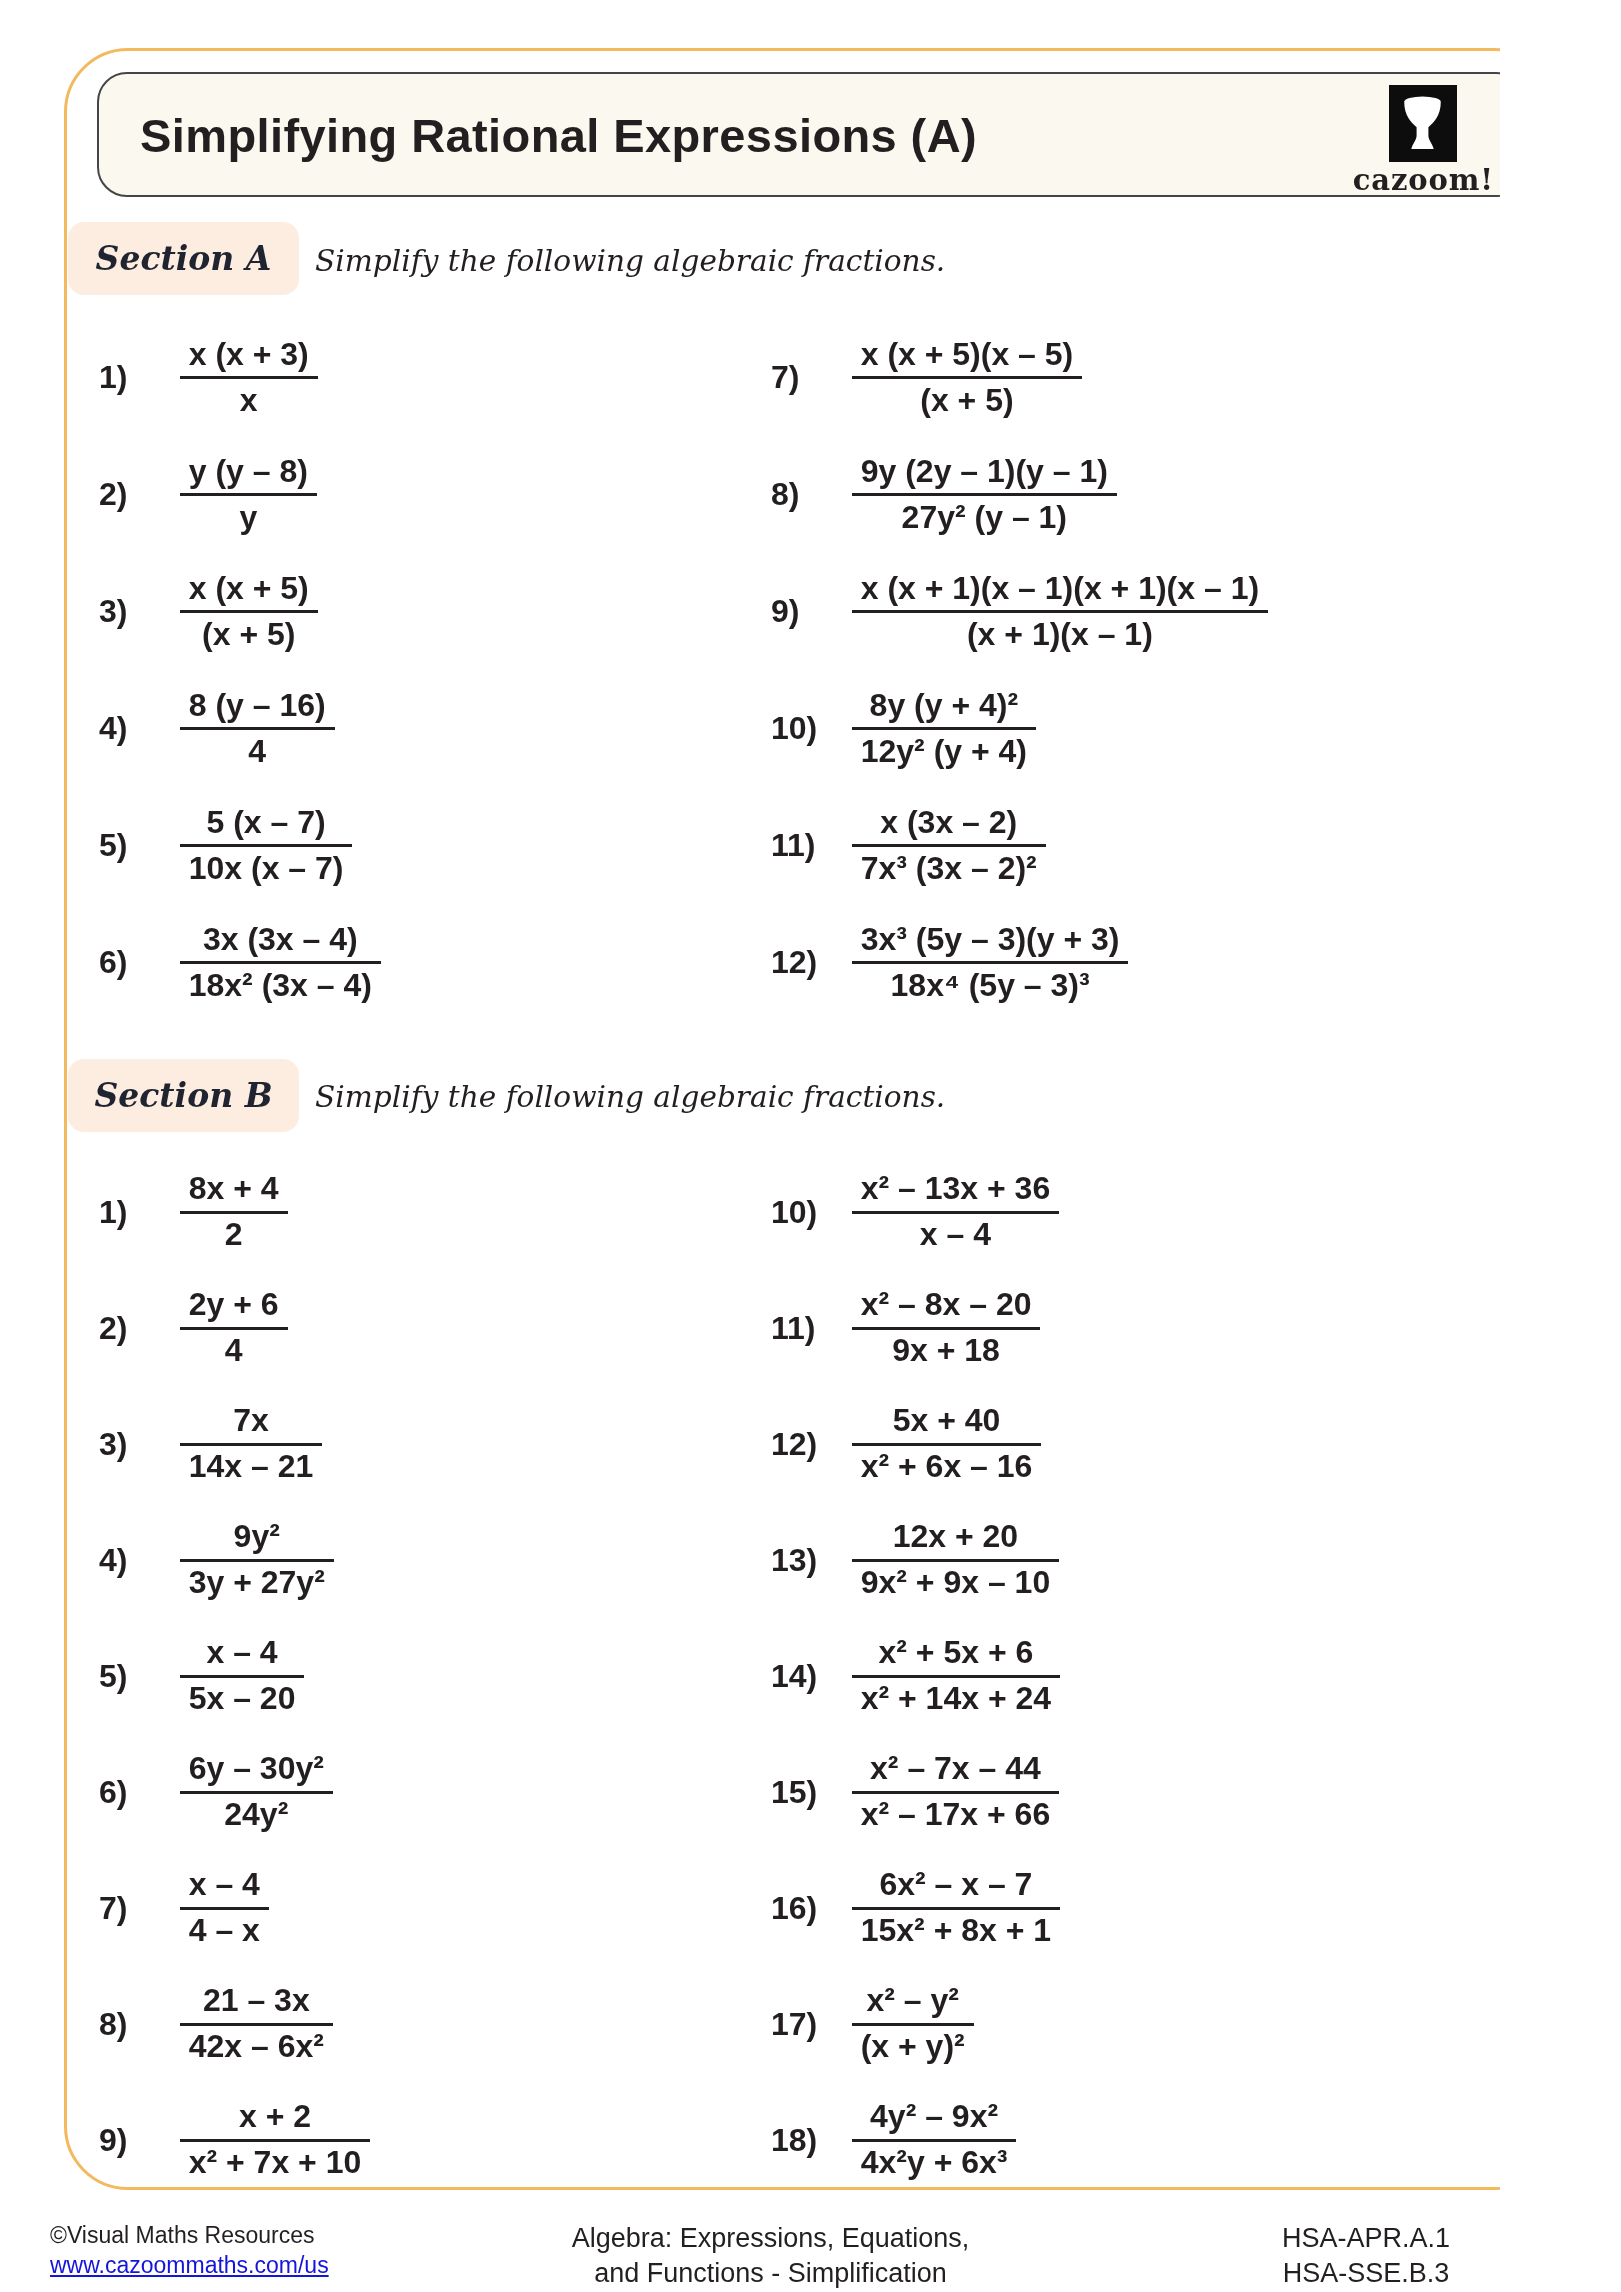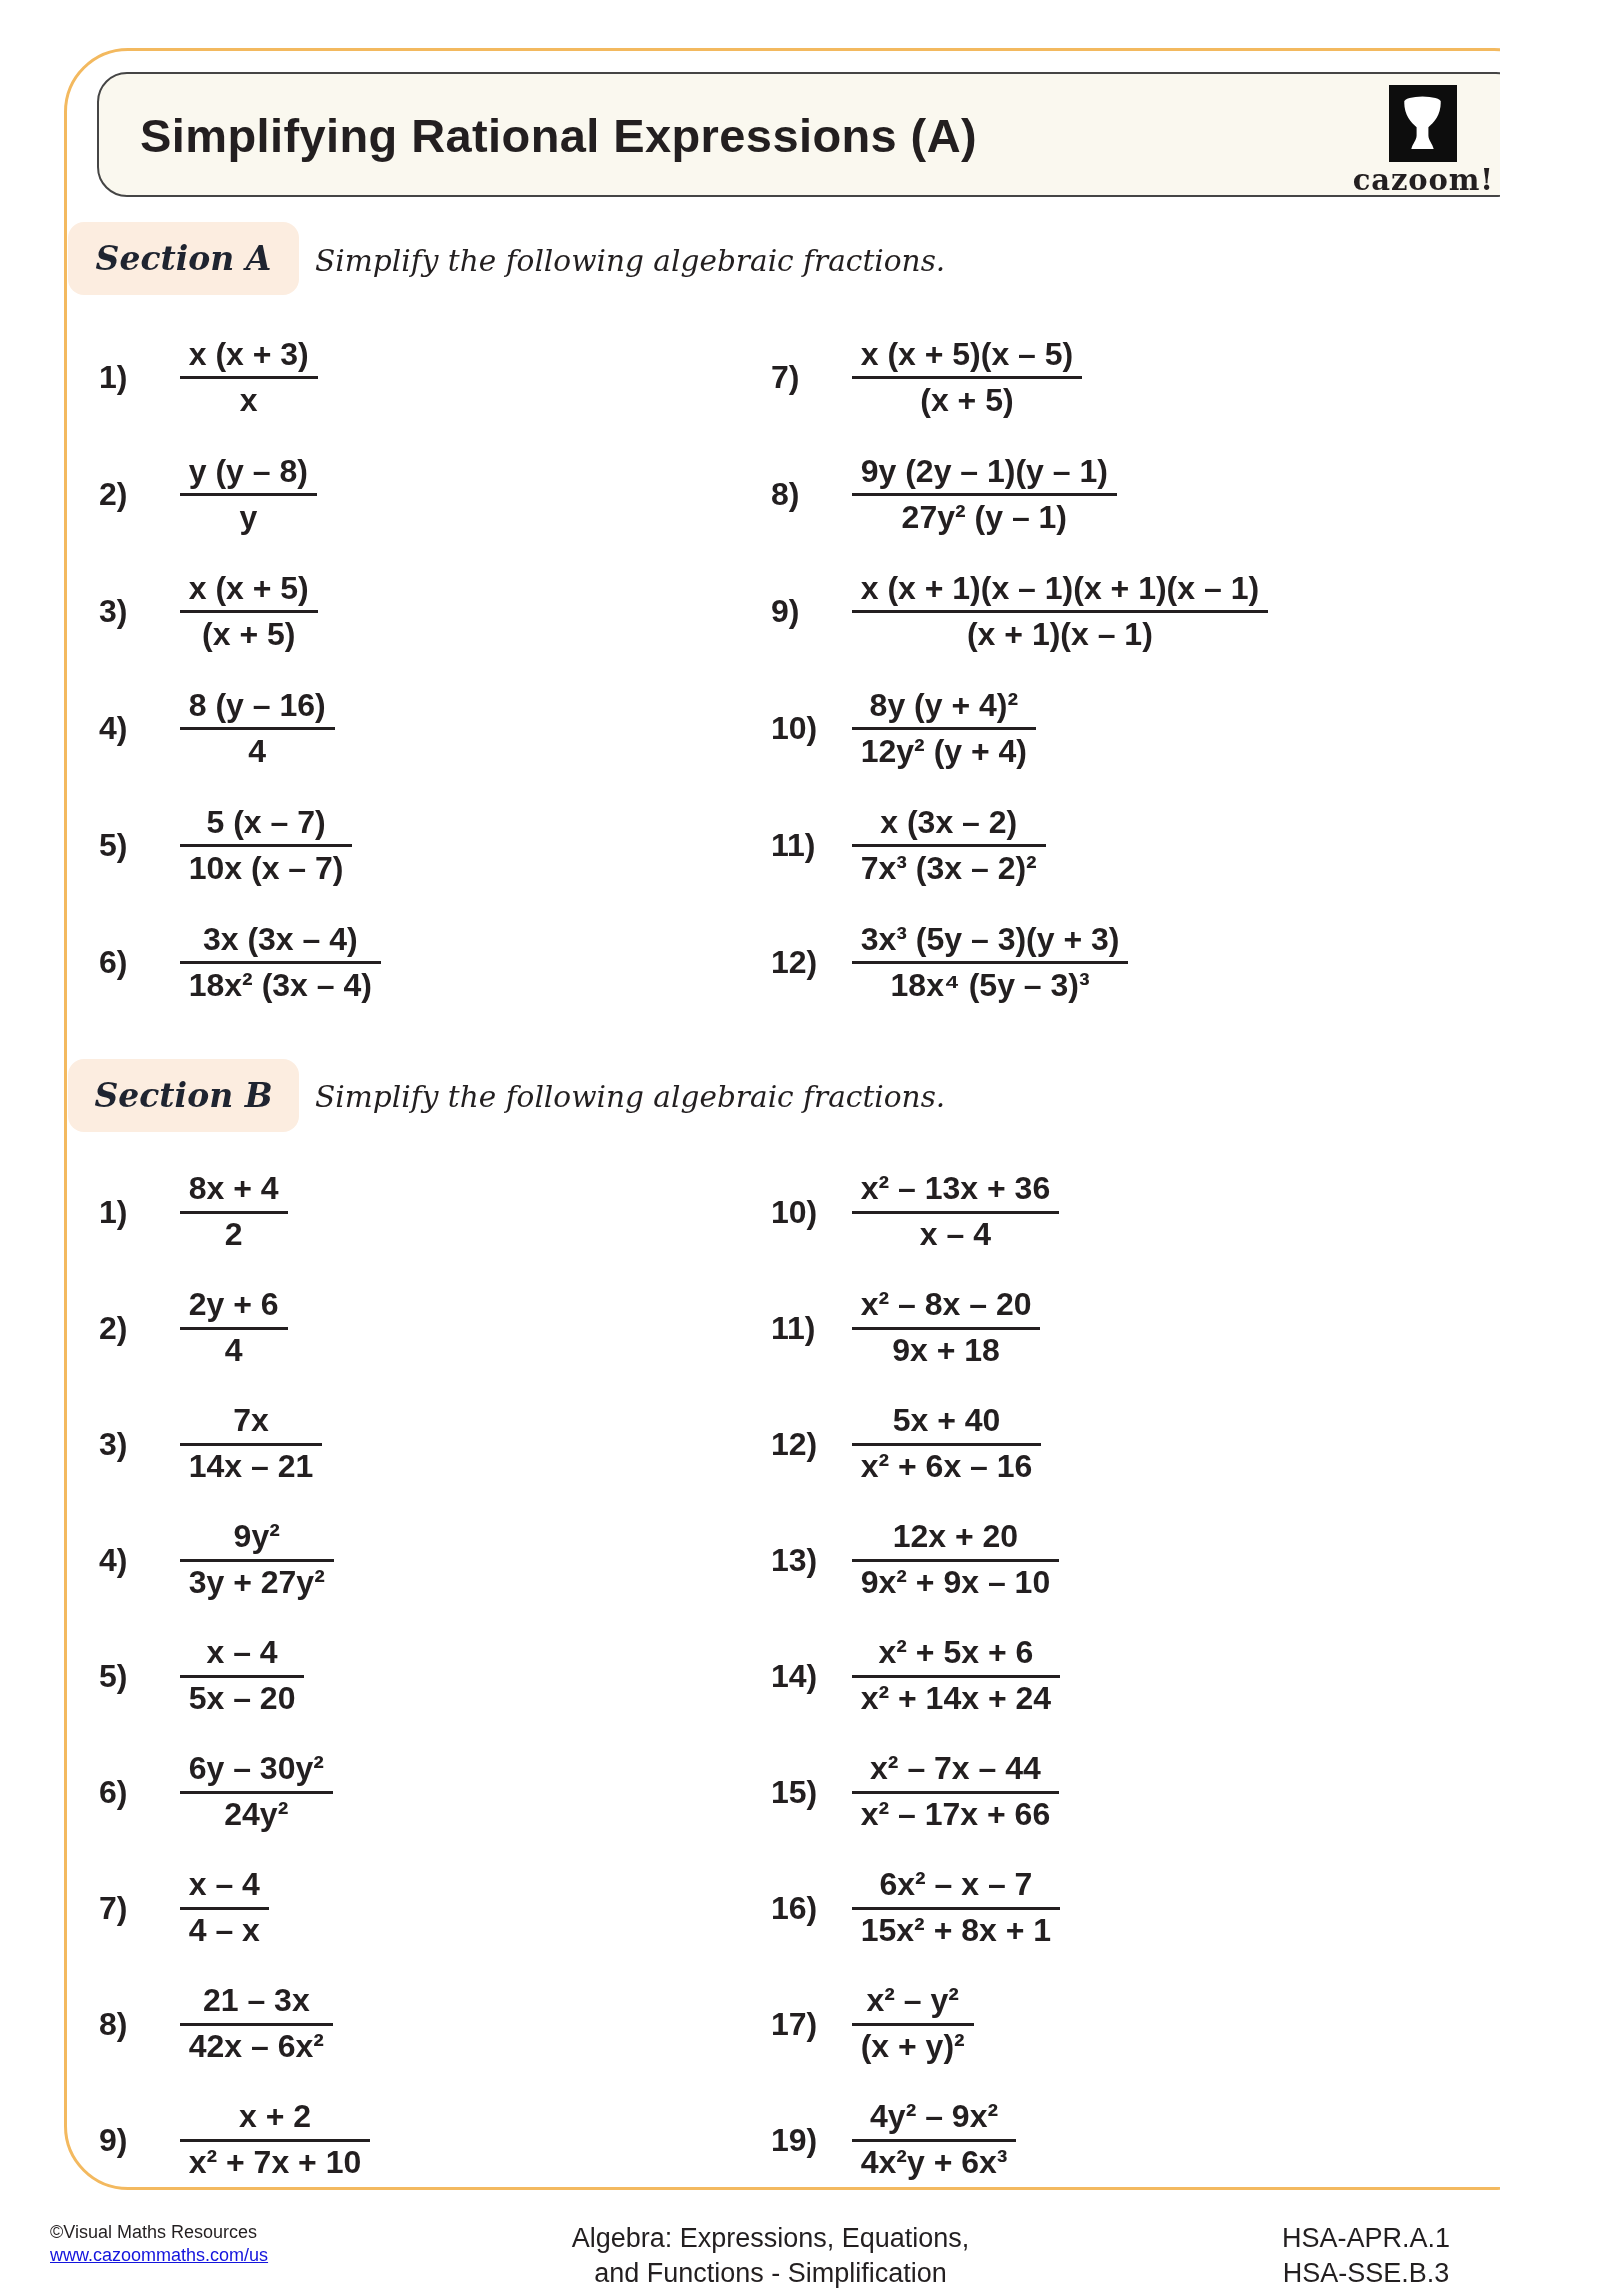--- a/index.html
+++ b/index.html
@@ -46,21 +46,21 @@
   #problems-a { left:99px; top:319px; grid-template-columns:672px 743px; grid-template-rows:repeat(6,117px); }
   #problems-b { left:99px; top:1154px; grid-template-columns:672px 743px; grid-template-rows:repeat(9,116px); }
   .problem { display:flex; align-items:center; }
   .pnum { width:70px; flex:none; font-weight:bold; font-size:32px; }
   .fraction {
     display:inline-block; text-align:center; font-weight:bold; font-size:32px;
     line-height:1.12; margin-left:10.7px; white-space:nowrap;
   }
   .fnum { display:block; padding:0 9px 3.6px; }
   .fden { display:block; border-top:3.6px solid #231F20; padding:3.6px 9px 0; }
-  .footer-left  { position:absolute; left:50px;  top:2221px; font-size:18px; line-height:1.3; }
+  .footer-left  { position:absolute; left:50px;  top:2221px; font-size:23px; line-height:1.3; }
   .footer-center{ position:absolute; left:16px; right:0; top:2221px; text-align:center; font-size:27px; line-height:1.3;margin-left:25px; }
   .footer-right { position:absolute; right:50px; top:2221px; text-align:center; font-size:27px; line-height:1.3; }
   .footer-link { color:#1414DD; text-decoration:underline; cursor:pointer; }
 </style>
 </head>
 <body>
 
 <div class="page">
   <div class="orange-frame"></div>
 
@@ -284,21 +284,21 @@
         </span>
       </div>
     <div class="problem">
         <span class="pnum">17)</span>
         <span class="fraction">
           <span class="fnum">x² – y²</span>
           <span class="fden">(x + y)²</span>
         </span>
       </div>
     <div class="problem">
-        <span class="pnum">19)</span>
+        <span class="pnum">18)</span>
         <span class="fraction">
           <span class="fnum">4y² – 9x²</span>
           <span class="fden">4x²y + 6x³</span>
         </span>
       </div>
   </div>
 
   <div class="footer-left">
     <div>©Visual Maths Resources</div>
     <a class="footer-link">www.cazoommaths.com/us</a>

